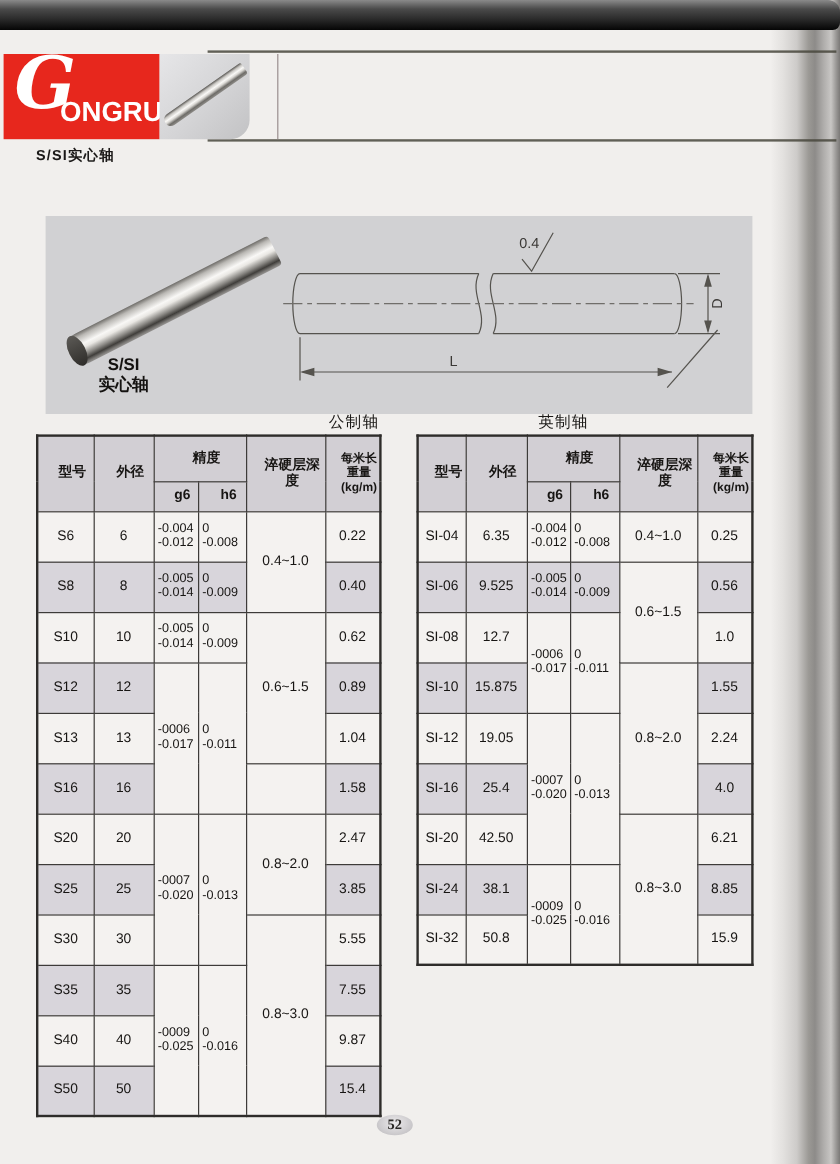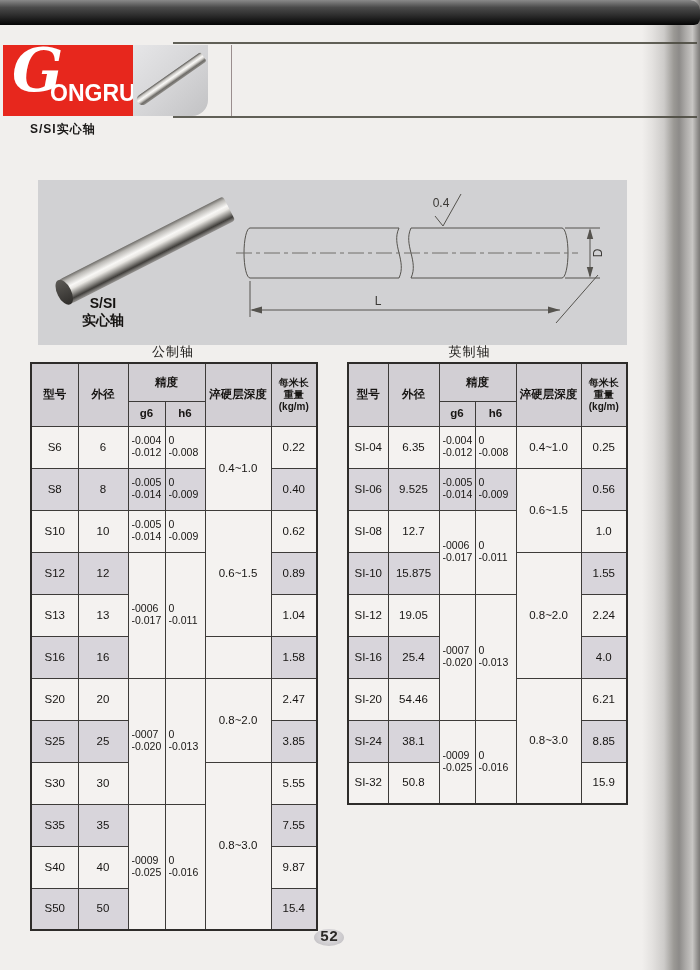--- a/index.html
+++ b/index.html
@@ -38,45 +38,45 @@
     border-radius:12px 3px 3px 12px;
     background:linear-gradient(180deg,#6e6c68 0%,#bab8b4 14%,#f9f8f6 38%,#e9e7e3 50%,#8a8884 70%,#403e3b 84%,#7c7a77 94%,#969492 100%);}
   .photo-rod::before{content:"";position:absolute;left:0;top:0;width:14px;height:100%;border-radius:50%;
     background:linear-gradient(180deg,#5b5955,#2f2d2a);}
   .photo-label{position:absolute;left:20px;top:115px;width:90px;text-align:center;font-weight:bold;font-size:14px;
     line-height:17px;color:#141210;white-space:pre-line;}
   .draw-svg{position:absolute;left:0;top:0;width:589px;height:165px;}
 
   
   .table-title{position:absolute;top:343px;font-size:13px;color:#1c1a18;text-align:center;z-index:2;letter-spacing:1px;}
-  .tt-metric{left:30px;width:286px;}
+  .tt-metric{left:30px;width:286px;text-align:right;}
   .tt-imperial{left:330px;width:279px;}
   table.spec{position:absolute;top:362px;border-collapse:collapse;table-layout:fixed;z-index:2;
     background:#f4f2f0;border:2px solid #2e2c2a;}
   table.spec.metric{left:30px;width:286px;}
   table.spec.imperial{left:347px;width:279px;}
   .spec th,.spec td{border:1px solid #3d3b39;padding:0;color:#171513;}
   .spec thead tr.r1{height:38px;}
   .spec thead tr.r2{height:25px;}
-  .spec th{background:#d2cfd4;font-size:11.5px;font-weight:bold;text-align:center;vertical-align:middle;line-height:1.15;}
+  .spec th{background:#d2cfd4;font-size:11.5px;font-weight:bold;text-align:center;vertical-align:middle;line-height:1.15;padding-left:11px;}
   .spec th.h-weight{white-space:pre-line;font-size:10px;line-height:1.2;}
   .spec tbody tr{height:42px;}
   .spec td{font-size:11.5px;text-align:center;vertical-align:middle;line-height:1.1;}
   .spec td.c-tol{text-align:left;padding-left:3px;white-space:pre-line;font-size:10.5px;line-height:1.1;}
   .spec td.shade{background:#d8d5db;}
 
   
   .notes{position:absolute;left:345px;top:672px;width:295px;font-size:11.5px;line-height:17px;color:#1b1917;z-index:2;}
   .notes .indent{padding-left:35px;}
 
   
   .page-oval{position:absolute;left:314px;top:929px;width:30px;height:17px;border-radius:50%;
     background:radial-gradient(ellipse at 50% 40%,#eceaec 0%,#c9c7ca 70%,#a9a7aa 100%);
     display:flex;align-items:center;justify-content:center;z-index:2;}
-  .page-oval span{font-size:15px;font-weight:bold;color:#2a2826;font-family:Liberation Mono, monospace;}
+  .page-oval span{font-size:12px;font-weight:bold;color:#2a2826;font-family:Liberation Serif, serif;}
 </style>
 </head>
 <body>
 
 <div class="page">
 
   <div class="top-band"></div>
   <div class="right-strip"></div>
   <div class="hline l1"></div>
   <div class="hline l2"></div>
@@ -321,21 +321,21 @@
 -0.013</td>
           <td class="c-weight">2.24</td>
         </tr>
         <tr>
           <td class="c-model shade">SI-16</td>
           <td class="c-od shade">25.4</td>
           <td class="c-weight shade">4.0</td>
         </tr>
         <tr>
           <td class="c-model">SI-20</td>
-          <td class="c-od">54.46</td>
+          <td class="c-od">42.50</td>
           <td class="c-depth" rowspan="3">0.8~3.0</td>
           <td class="c-weight">6.21</td>
         </tr>
         <tr>
           <td class="c-model shade">SI-24</td>
           <td class="c-od shade">38.1</td>
           <td class="c-tol" rowspan="2">-0009
 -0.025</td>
           <td class="c-tol" rowspan="2">0
 -0.016</td>

